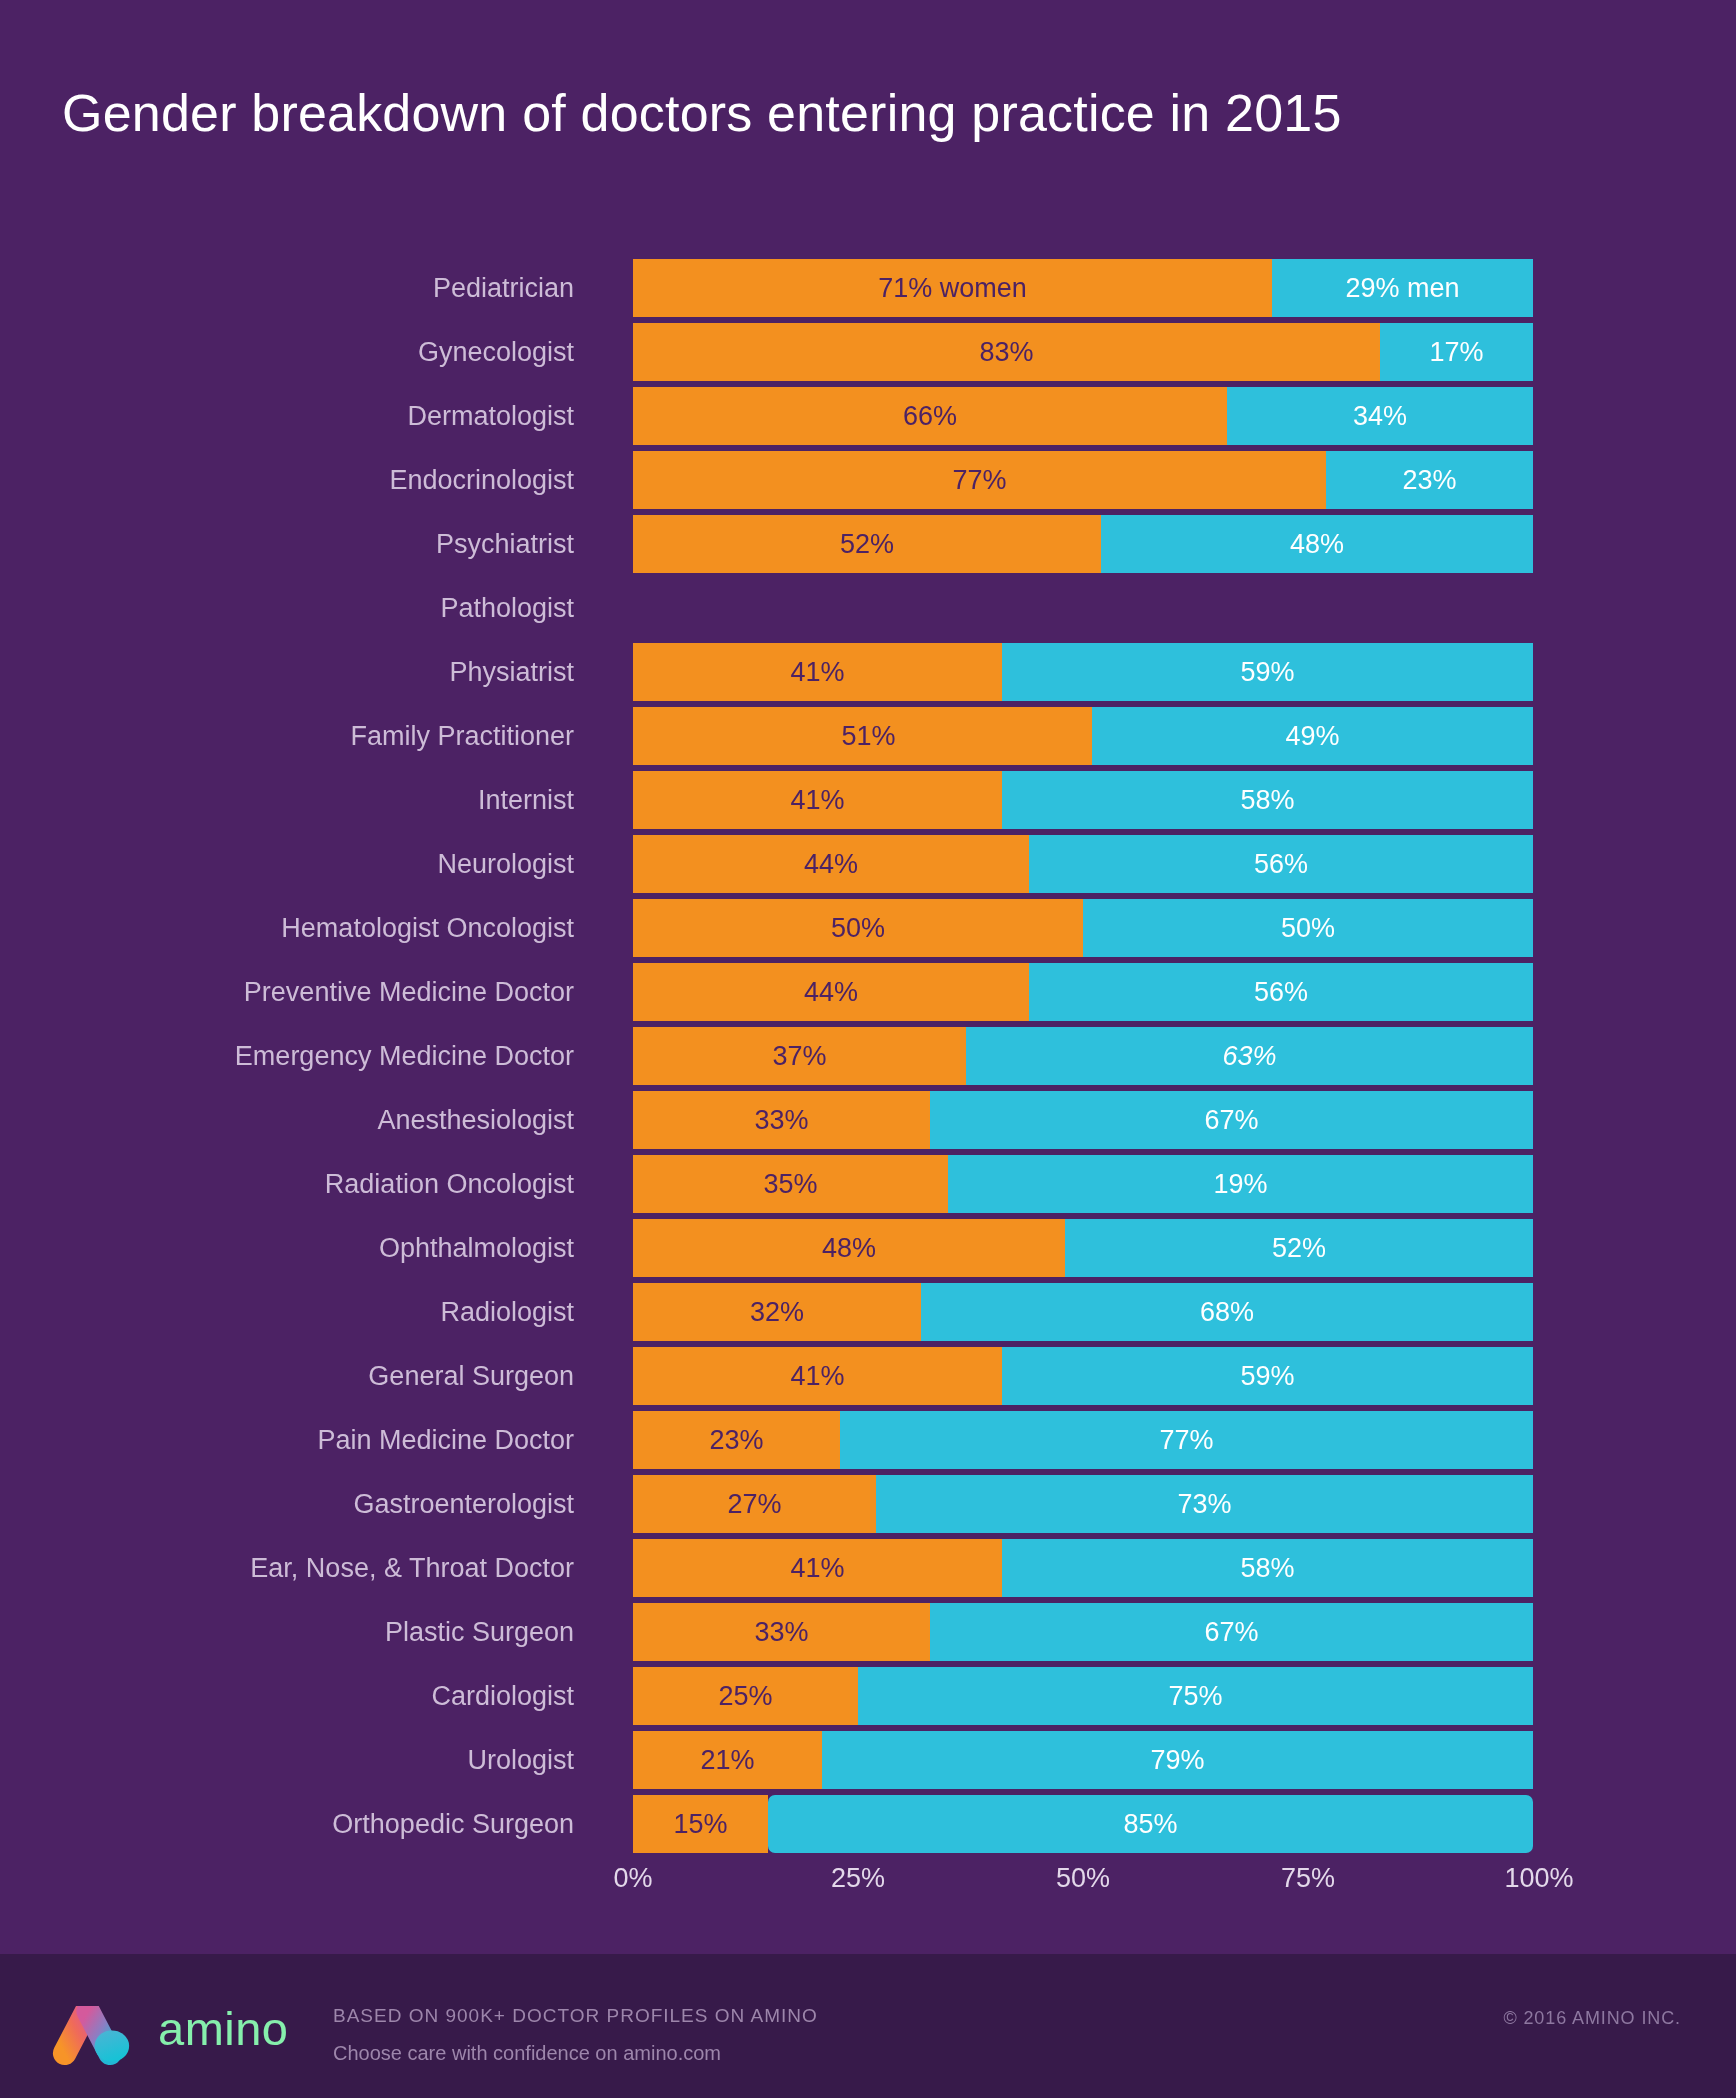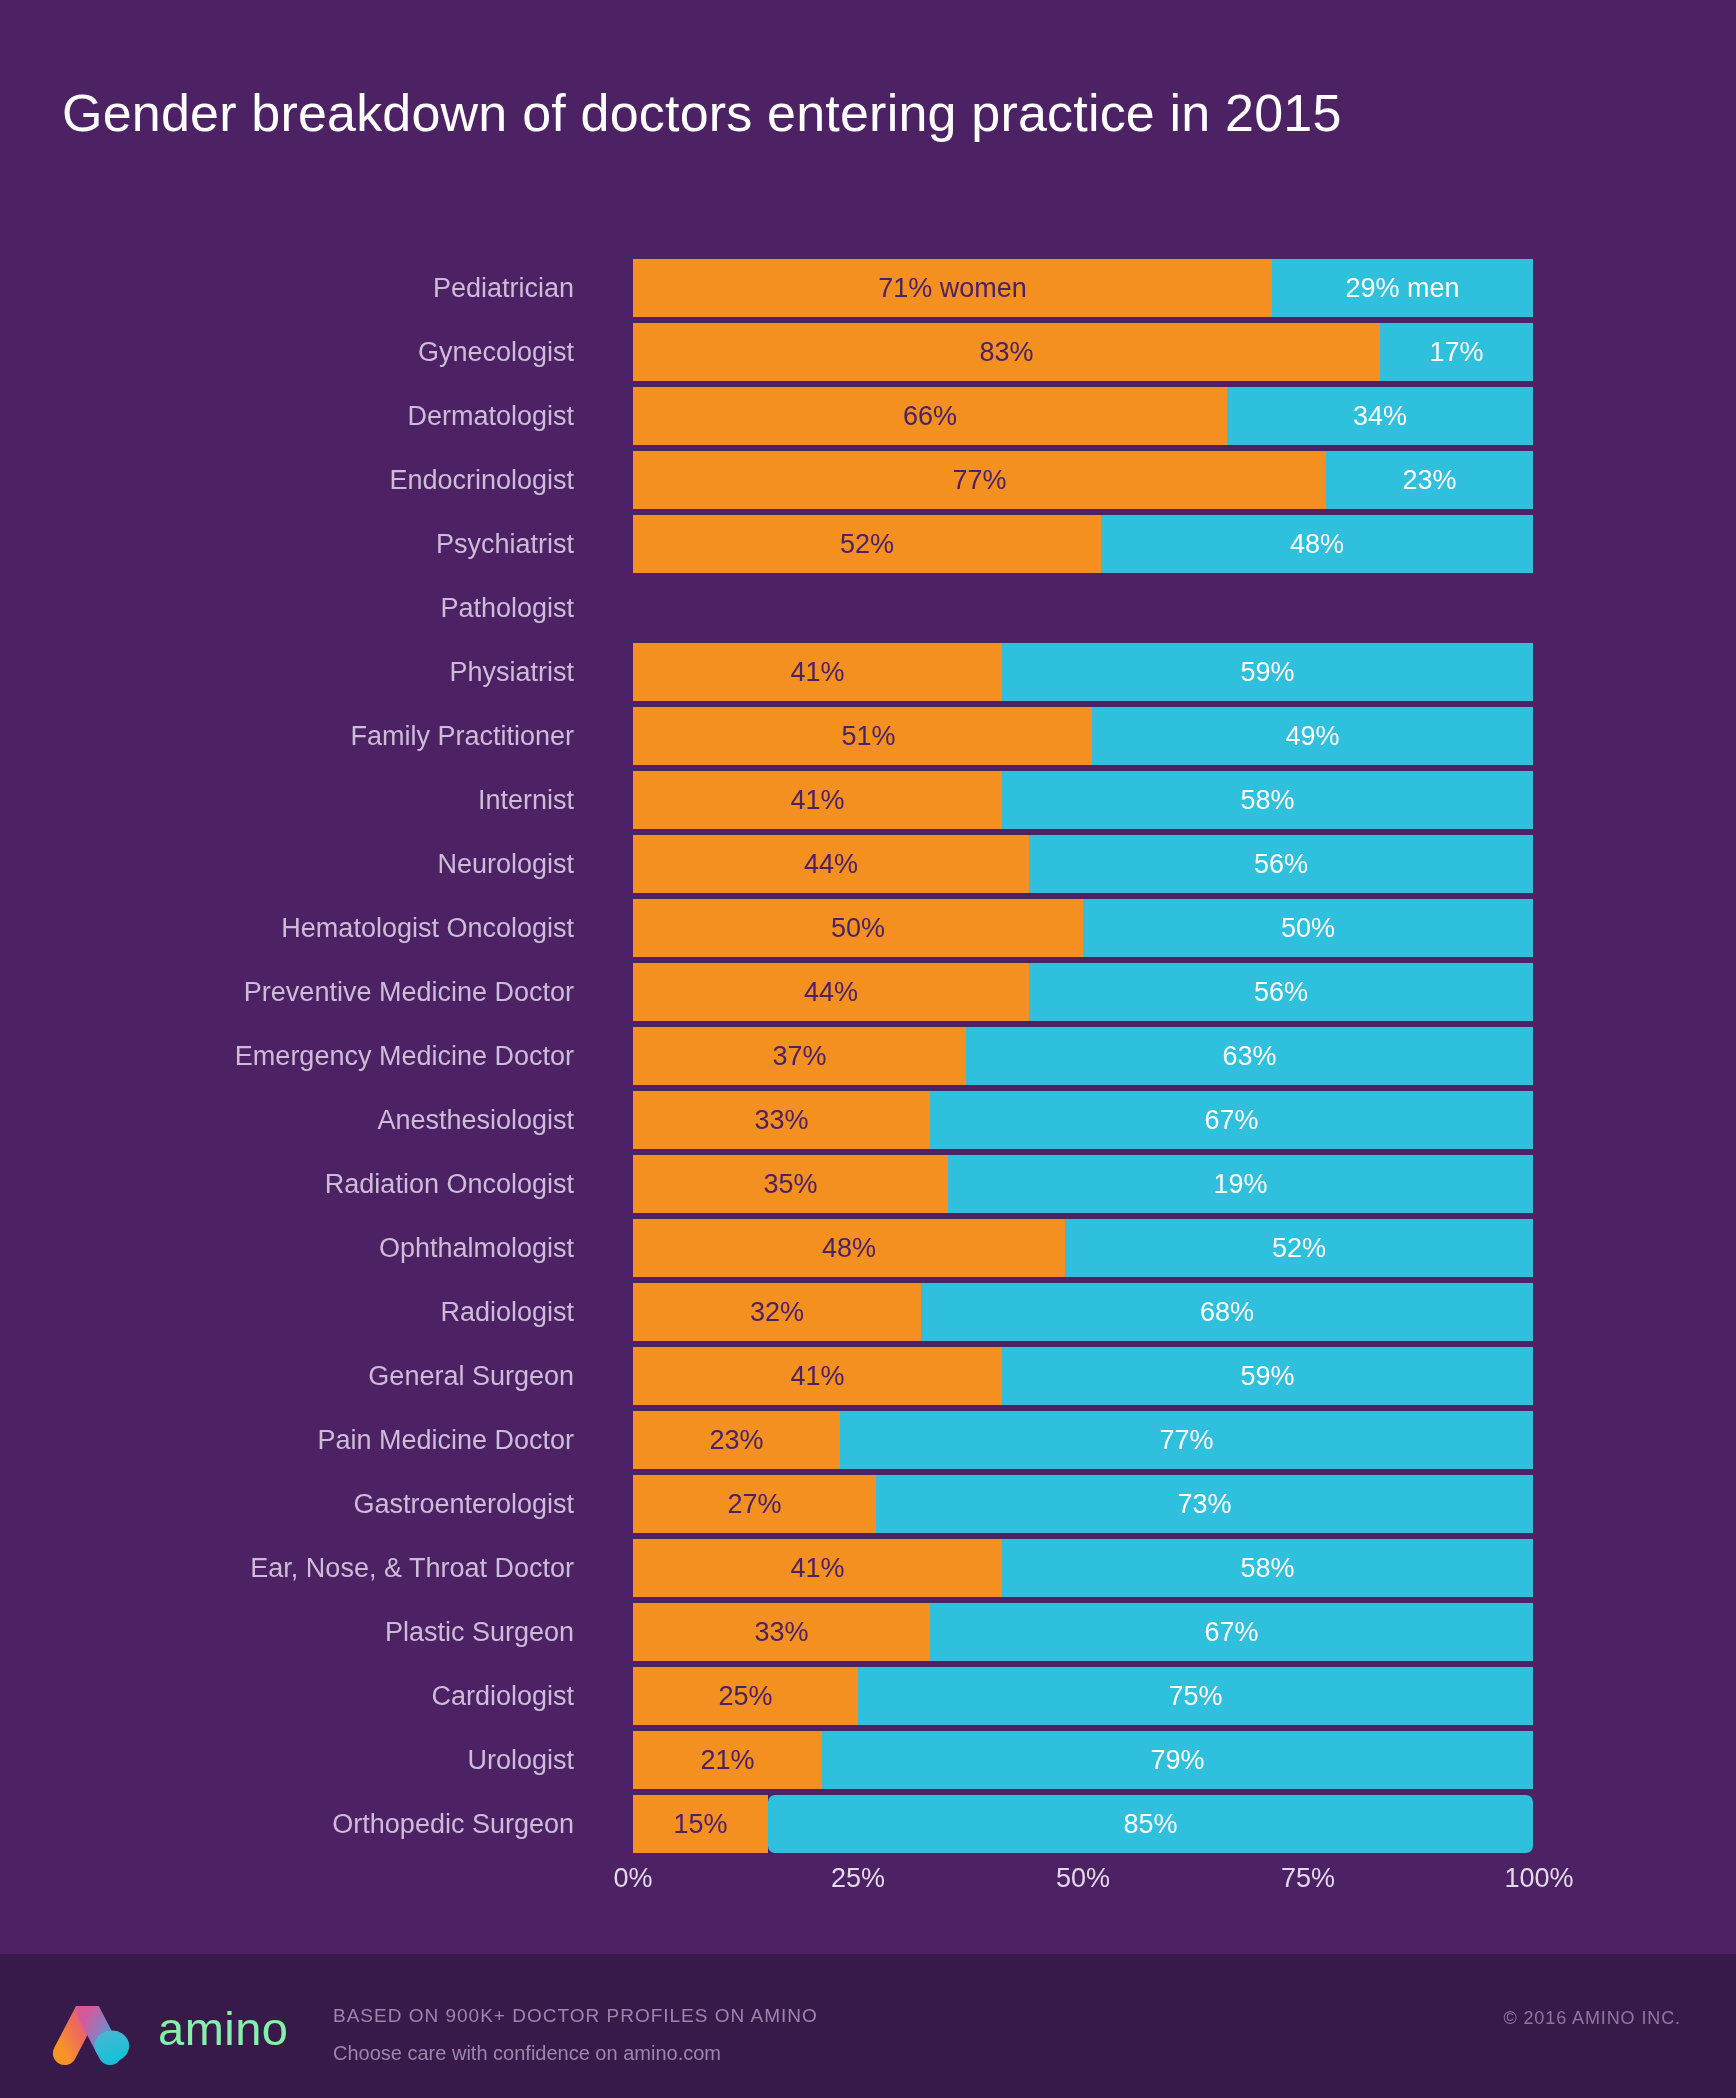--- a/index.html
+++ b/index.html
@@ -234,21 +234,21 @@
         <div class="row-label">Preventive Medicine Doctor</div>
         <div class="bar-wrap">
           <div class="seg seg-women" style="width: 44%; background: rgb(243, 144, 31);">44%</div>
           <div class="seg seg-men" style="width: 56%; background: rgb(46, 192, 220);">56%</div>
         </div>
       </div>
       <div class="row">
         <div class="row-label">Emergency Medicine Doctor</div>
         <div class="bar-wrap">
           <div class="seg seg-women" style="width: 37%; background: rgb(243, 144, 31);">37%</div>
-          <div class="seg seg-men" style="width: 63%; background: rgb(46, 192, 220);">63%</div>
+          <div class="seg seg-men" style="width: 63%; background: rgb(46, 192, 220); font-style: italic;">63%</div>
         </div>
       </div>
       <div class="row">
         <div class="row-label">Anesthesiologist</div>
         <div class="bar-wrap">
           <div class="seg seg-women" style="width: 33%; background: rgb(243, 144, 31);">33%</div>
           <div class="seg seg-men" style="width: 67%; background: rgb(46, 192, 220);">67%</div>
         </div>
       </div>
       <div class="row">

